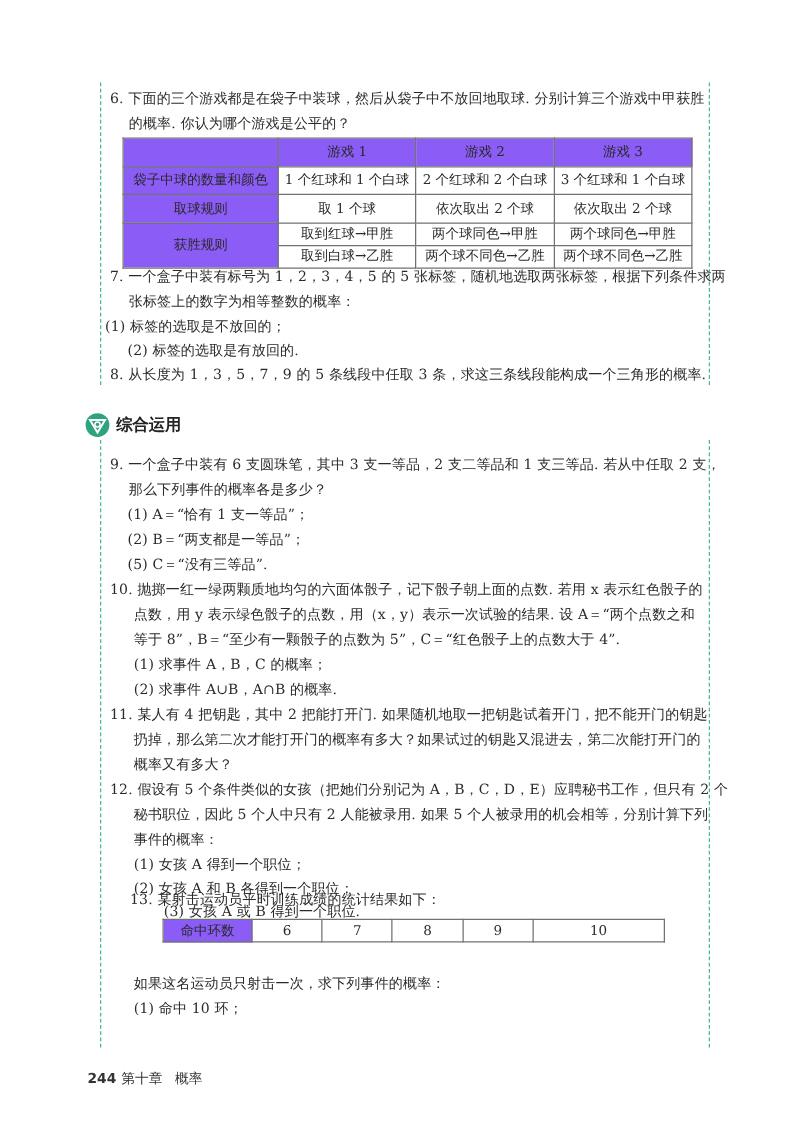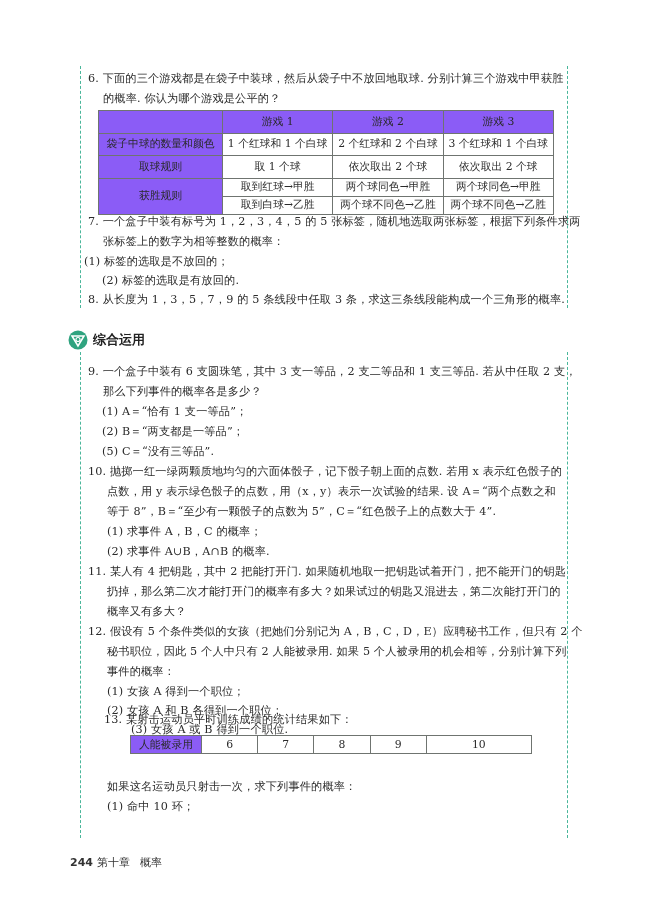--- a/index.html
+++ b/index.html
@@ -118,21 +118,21 @@
 <div class="line" style="left:107px; top:665px;">事件的概率：</div>
 <div class="line" style="left:107px; top:685px;">(1) 女孩 A 得到一个职位；</div>
 <div class="line" style="left:107px; top:704px;">(2) 女孩 A 和 B 各得到一个职位；</div>
 <div class="line" style="left:107px; top:723px;margin-left:24px;">(3) 女孩 A 或 B 得到一个职位.</div>
 
 <div class="line" style="left:104px; top:713px;">13. 某射击运动员平时训练成绩的统计结果如下：</div>
 
 <table id="t2" class="tbl" style="top:735px;">
   <tbody>
       <tr>
-    <td class="hd" style="width:70px;">人能被录用</td>
+    <td class="hd" style="width:70px;">命中环数</td>
     <td>6</td>
     <td>7</td>
     <td>8</td>
     <td>9</td>
     <td>10</td>
   </tr>
 </tbody>
   </table>
 
 <div class="line" style="left:107px; top:780px;">如果这名运动员只射击一次，求下列事件的概率：</div>

